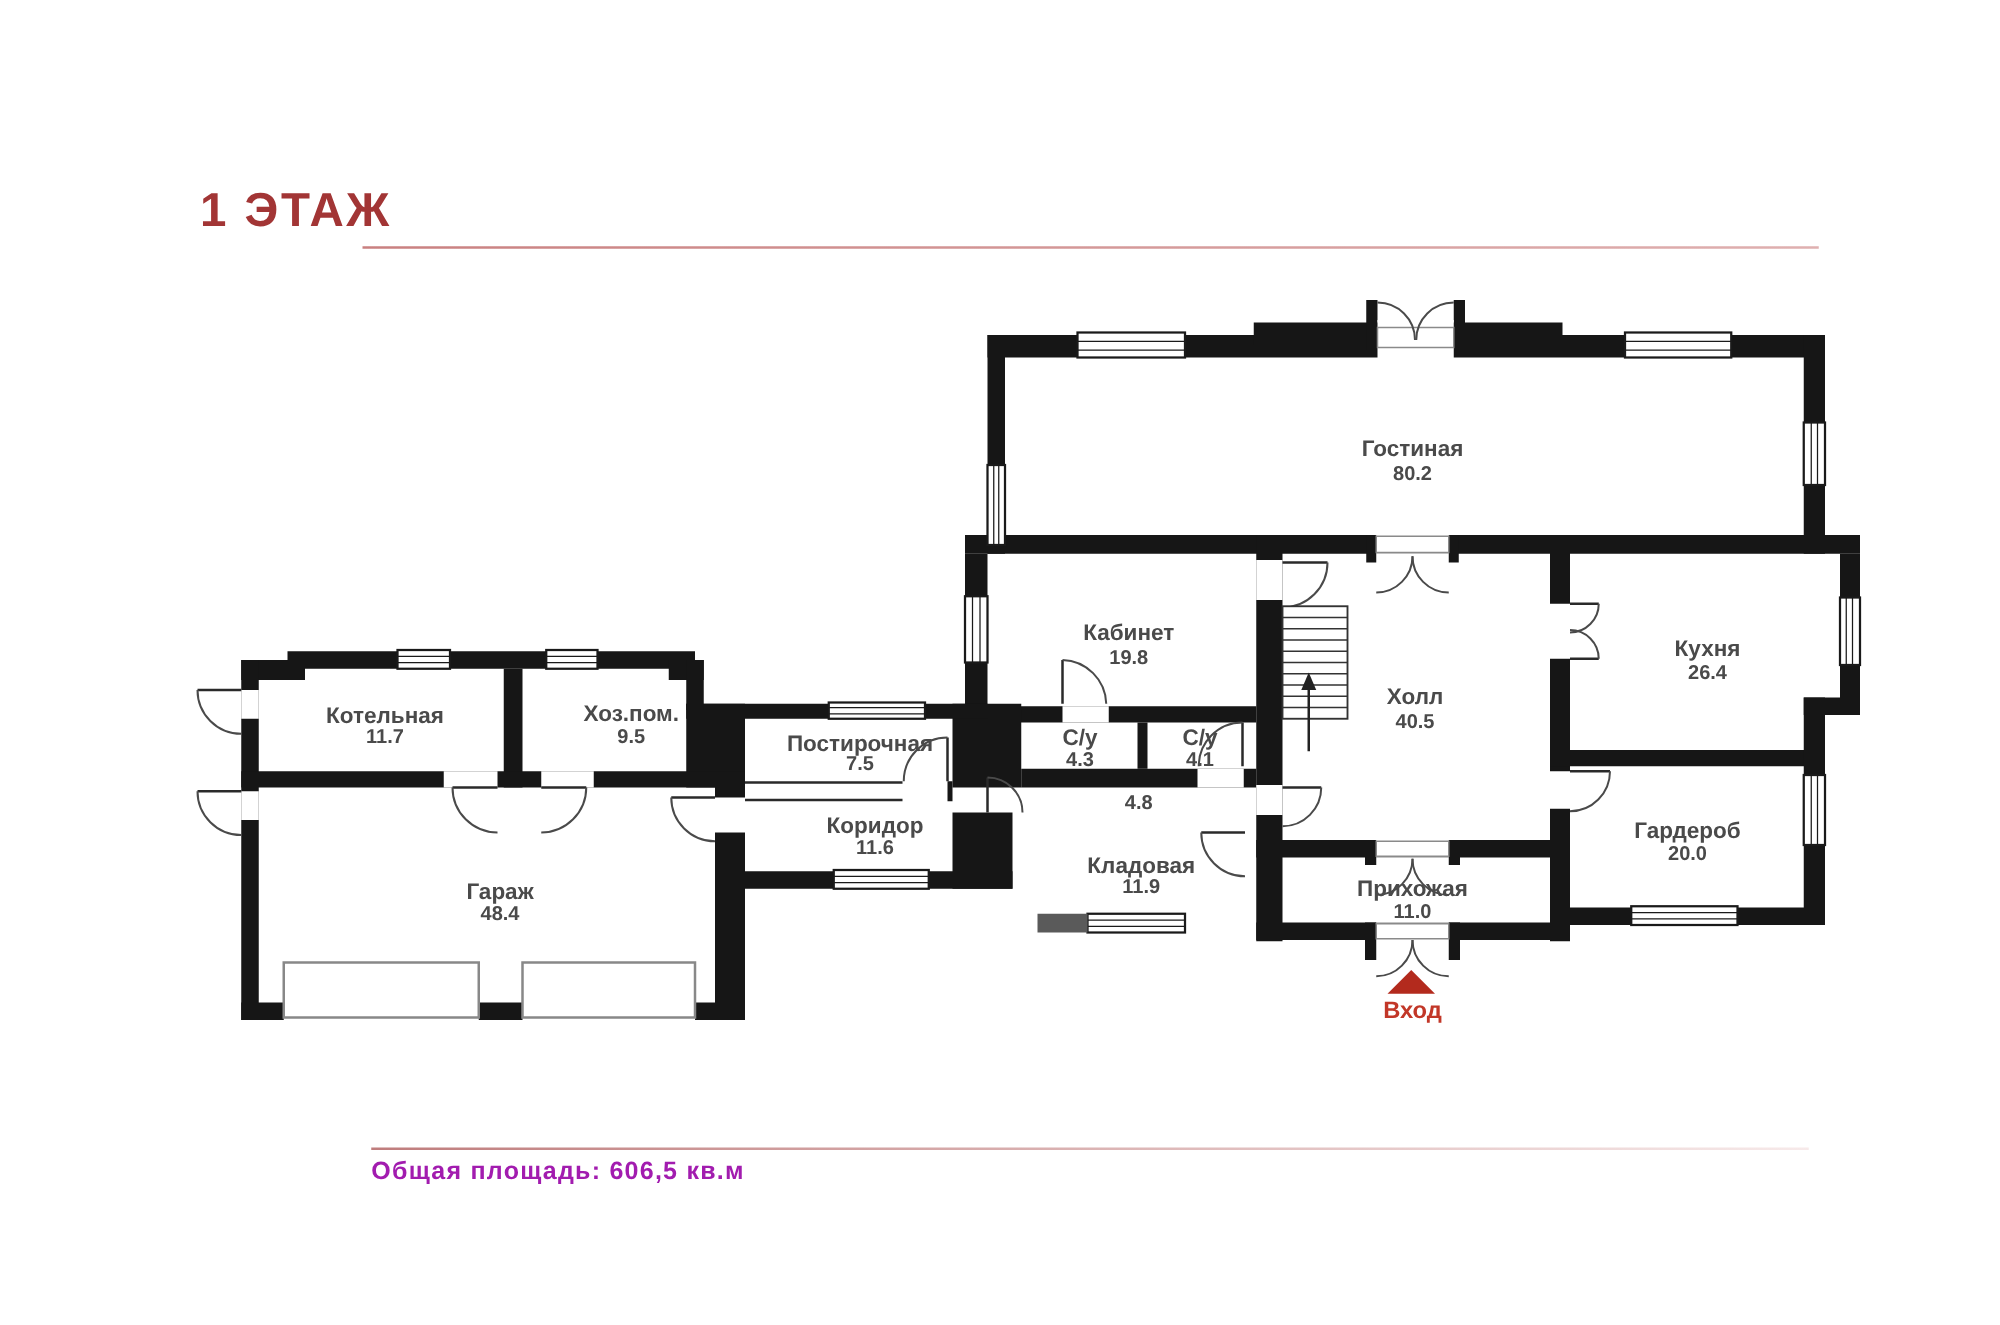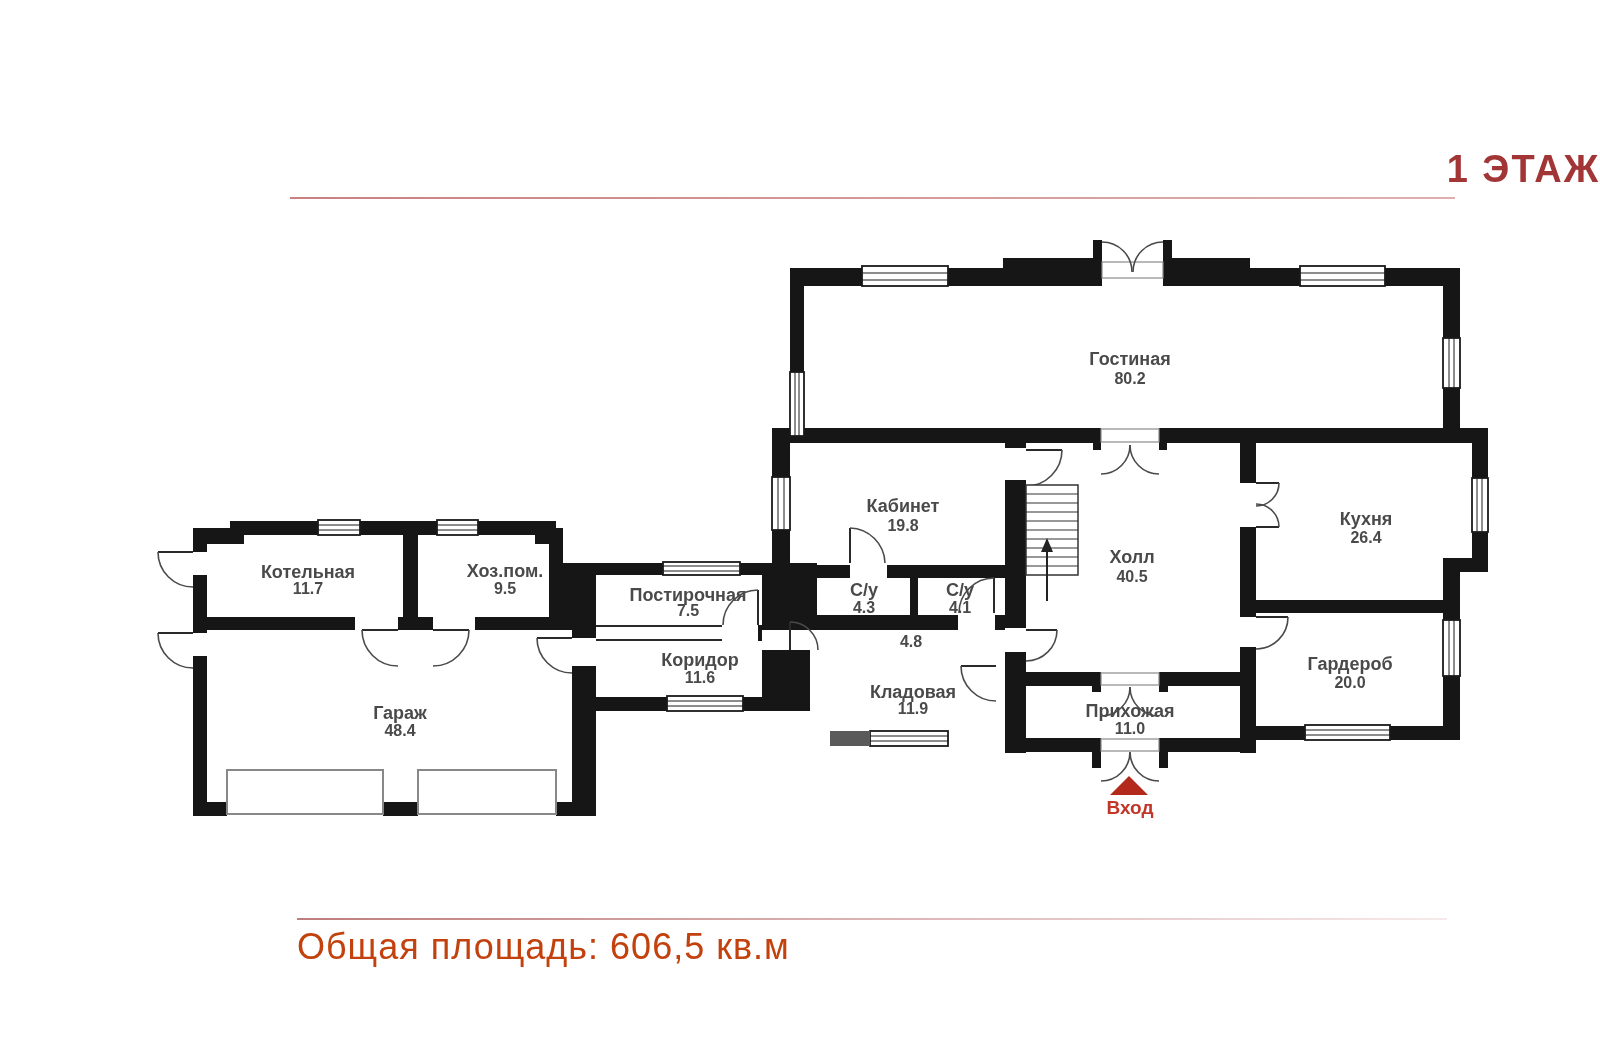--- a/index.html
+++ b/index.html
@@ -2,34 +2,34 @@
 <html><head>
 <meta charset="utf-8">
 <style>
   html,body{margin:0;padding:0;background:#ffffff;}
   body{
     width:1600px;height:1060px;position:relative;overflow:hidden;
     font-family:"Liberation Sans","DejaVu Sans",sans-serif;
   }
   .page-title{
     position:absolute;left:160px;top:148px;width:1440px;
-    text-align:right;font-size:38px;font-weight:bold;color:#a23535;
+    text-align:left;font-size:38px;font-weight:bold;color:#a23535;
     letter-spacing:2px;
   }
   .title-rule{
     position:absolute;left:290px;top:197px;width:1165px;height:2px;
     background:linear-gradient(to right,#c98080,#dfb0b0);
   }
   .footer-rule{
     position:absolute;left:297px;top:918px;width:1150px;height:2px;
     background:linear-gradient(to right,#bf7d7d,rgba(222,170,170,0.25));
   }
   .footer-text{
     position:absolute;left:297px;top:926px;
-    font-size:36px;font-weight:normal;color:#c2410c;letter-spacing:1px;
+    font-size:20px;font-weight:bold;color:#a21caf;letter-spacing:1px;
   }
   svg{position:absolute;left:0;top:0;}
   .wall{fill:#161616;}
   .opening{fill:#ffffff;}
   .win{fill:#ffffff;stroke:#1a1a1a;stroke-width:1.8;}
   .winline{stroke:#1a1a1a;stroke-width:1;}
   .arc{fill:none;stroke:#4a4a4a;stroke-width:1.6;}
   .leaf{stroke:#2a2a2a;stroke-width:2;}
   .thresh{fill:#ffffff;stroke:#8a8a8a;stroke-width:1.2;}
   .room-name{font-family:"Liberation Sans","DejaVu Sans",sans-serif;font-size:18px;font-weight:bold;fill:#4a4a4a;text-anchor:middle;}

